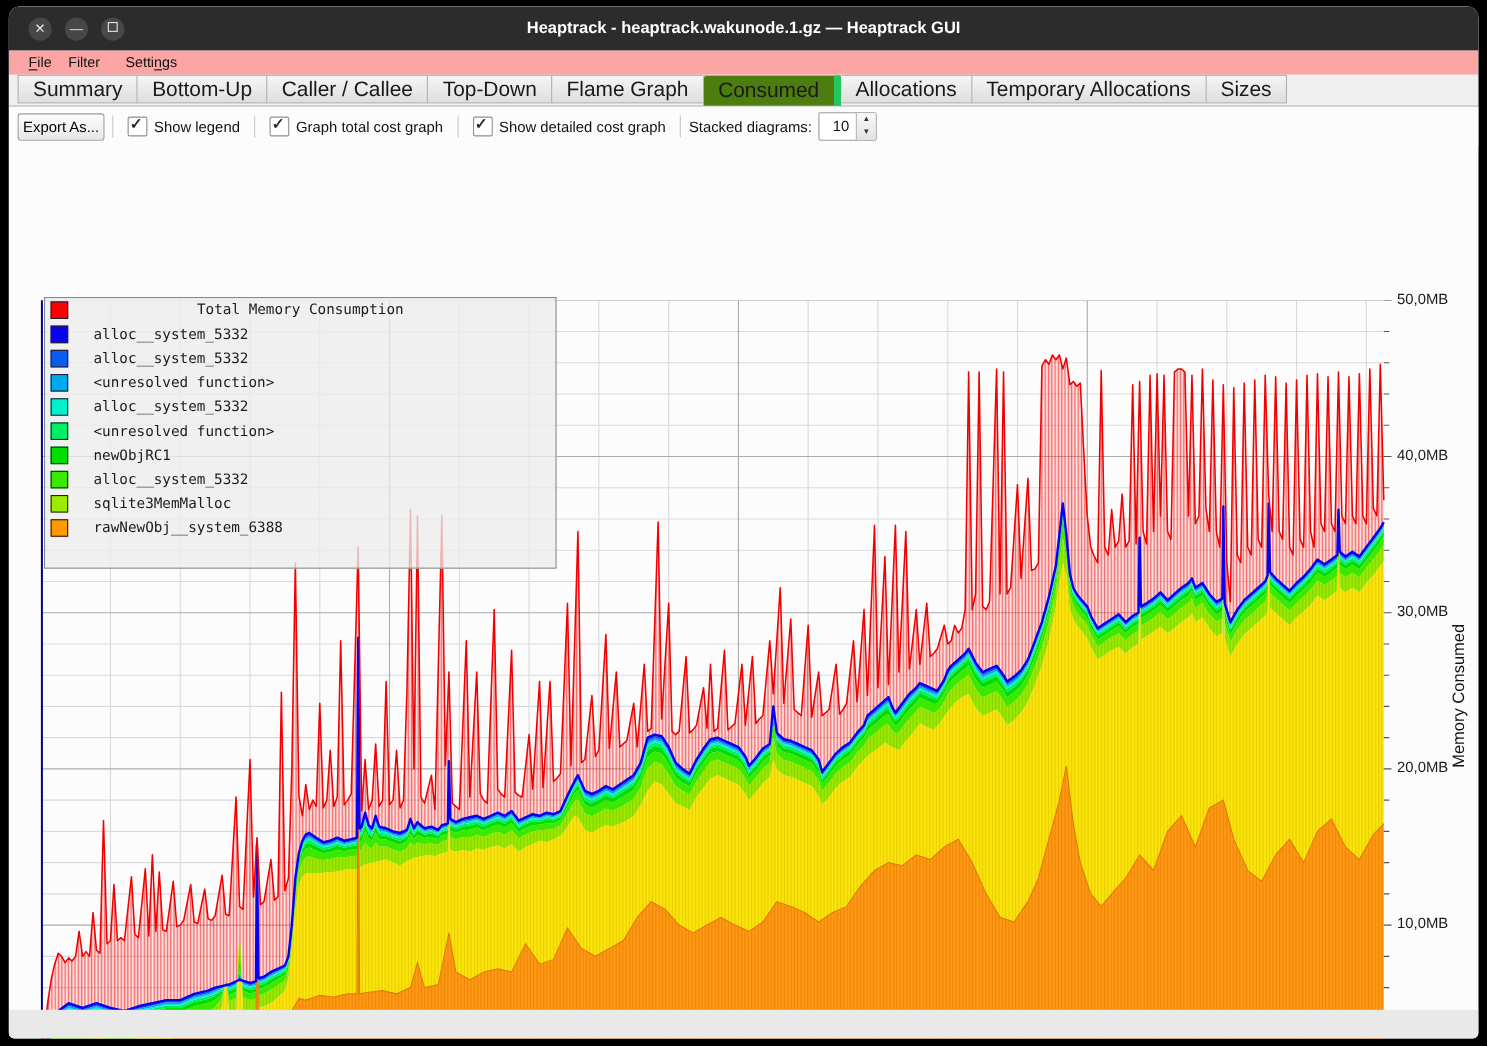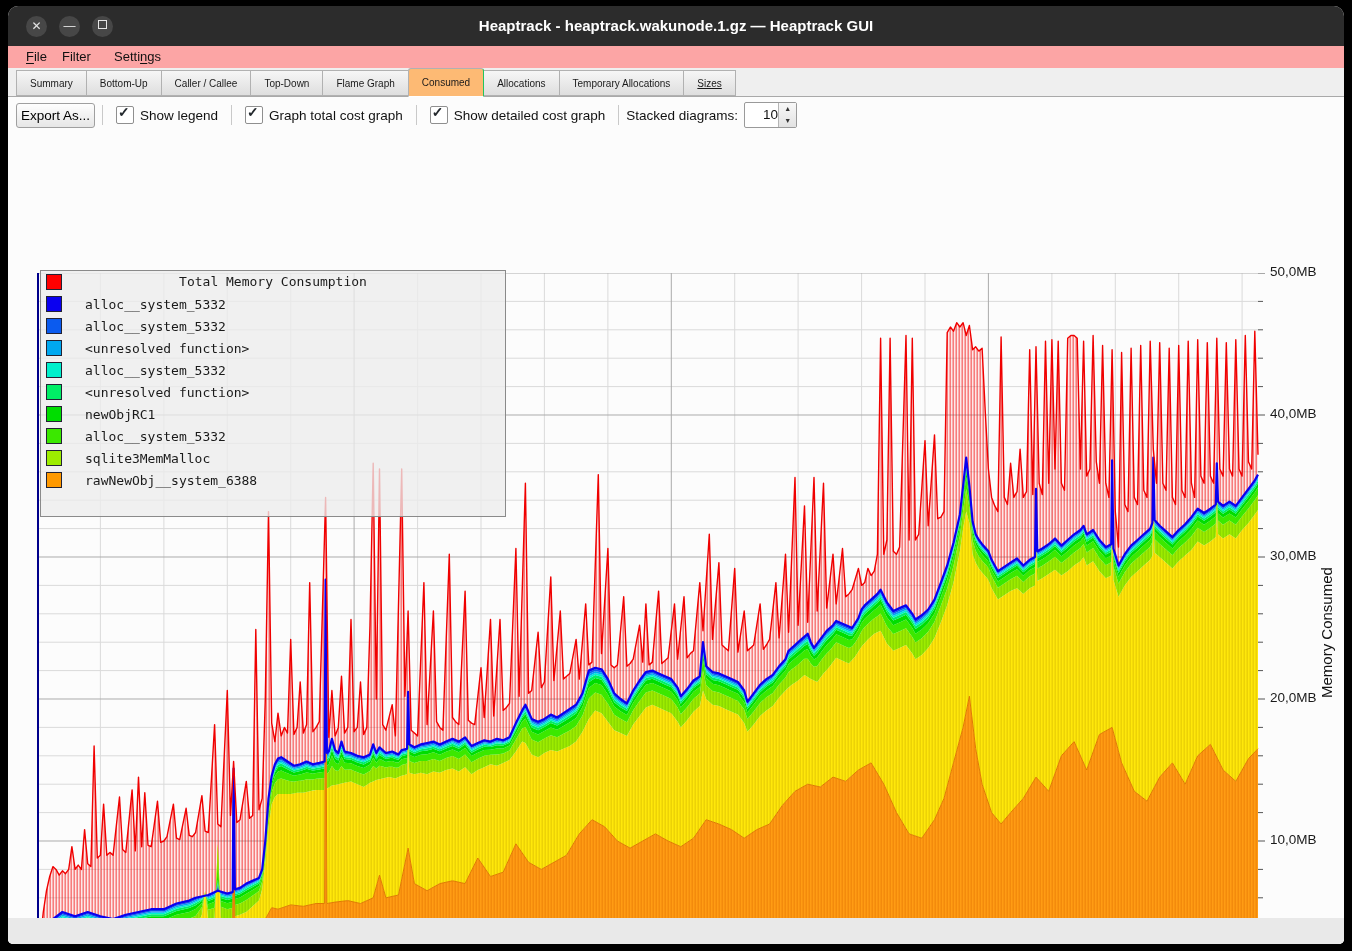--- a/index.html
+++ b/index.html
@@ -14,40 +14,40 @@
   .tb-title{position:absolute;left:0;top:0;width:100%;height:40px;line-height:40px;text-align:center;
           color:#fff;font-size:15px;font-weight:bold;}
   .max-glyph{display:inline-block;width:7px;height:7px;border:1.5px solid #e6e6e6;margin-bottom:1px;}
   
   .menubar{position:absolute;left:0;top:40px;width:100%;height:22px;background:#fca5a5;
           font-size:13px;color:#111;}
   .menu-item{position:absolute;top:0;height:22px;line-height:21px;padding:0 6px;}
   .menu-item u{text-underline-offset:2px;}
   
   .tabbar{position:absolute;left:0;top:62px;width:100%;height:29px;background:#efefef;
-          border-bottom:1px solid #a9a9a9;box-sizing:border-box;display:flex;align-items:flex-end;
-          padding-left:8px;font-size:10px;color:#1a1a1a;}
+          border-bottom:1px solid #a9a9a9;box-sizing:border-box;display:flex;align-items:flex-start;
+          padding-left:8px;font-size:19px;color:#1a1a1a;}
   .tab{height:26px;line-height:25px;padding:0 13px;background:linear-gradient(#f6f6f6,#dedede);
        border:1px solid #b1b1b1;border-right:none;box-sizing:border-box;}
-  .tab:last-of-type{border-right:1px solid #b1b1b1;text-decoration:underline;}
-  .tab.active{background:#fdba74;height:29px;line-height:28px;border-right:1px solid #22c55e;
+  .tab:last-of-type{border-right:1px solid #b1b1b1;}
+  .tab.active{background:#4d7c0f;height:29px;line-height:28px;border-right:7px solid #22c55e;
        border-bottom:1px solid #fff;border-radius:3px 3px 0 0;margin-bottom:-1px;}
   .tab.active + .tab{border-left:none;}
   
   .toolbar{position:absolute;left:0;top:91px;width:100%;height:36px;background:#fcfcfc;
        display:flex;align-items:center;padding-left:8px;font-size:13.5px;color:#111;}
   .btn{padding:4px 4px;border:1px solid #9f9f9f;border-radius:3px;
        background:linear-gradient(#fefefe,#e6e6e6);font-size:13.5px;}
   .sep{width:1px;height:20px;background:#c9c9c9;margin:0 7px;}
   .chk{display:flex;align-items:center;margin:0 6px;}
   .chk .box{width:16px;height:16px;border:1px solid #8f8f8f;border-radius:2px;background:#fff;
        position:relative;margin-right:6px;}
   .chk .box span{position:absolute;left:1px;top:-3px;font-size:14px;font-weight:bold;color:#24292e;}
   .spin{display:flex;margin-left:6px;border:1px solid #9a9a9a;border-radius:2px;background:#fff;height:24px;}
-  .spin .val{width:27px;text-align:right;padding:0 0 0 6px;line-height:23px;font-size:13.5px;}
+  .spin .val{width:27px;text-align:center;padding:0 0 0 6px;line-height:23px;font-size:13.5px;}
   .spin .arrows{width:17px;border-left:1px solid #b5b5b5;background:linear-gradient(#f8f8f8,#e2e2e2);
        display:flex;flex-direction:column;}
   .spin .arrows div{flex:1;font-size:7px;line-height:11px;text-align:center;color:#333;}
   
   .chartarea{position:absolute;left:0;top:127px;width:100%;height:811px;background:#fcfcfc;}
   #plot{position:absolute;left:29px;top:140px;}
   .ylab{position:absolute;left:1262px;width:70px;height:18px;font-size:13.5px;color:#1a1a1a;}
   .axis-title-y{position:absolute;left:1310px;top:330px;height:340px;font-size:15px;color:#111;
        writing-mode:vertical-rl;transform:rotate(180deg);text-align:center;}
   .statusbar{position:absolute;left:0;top:912px;width:100%;height:26px;background:#e9e9e9;}

